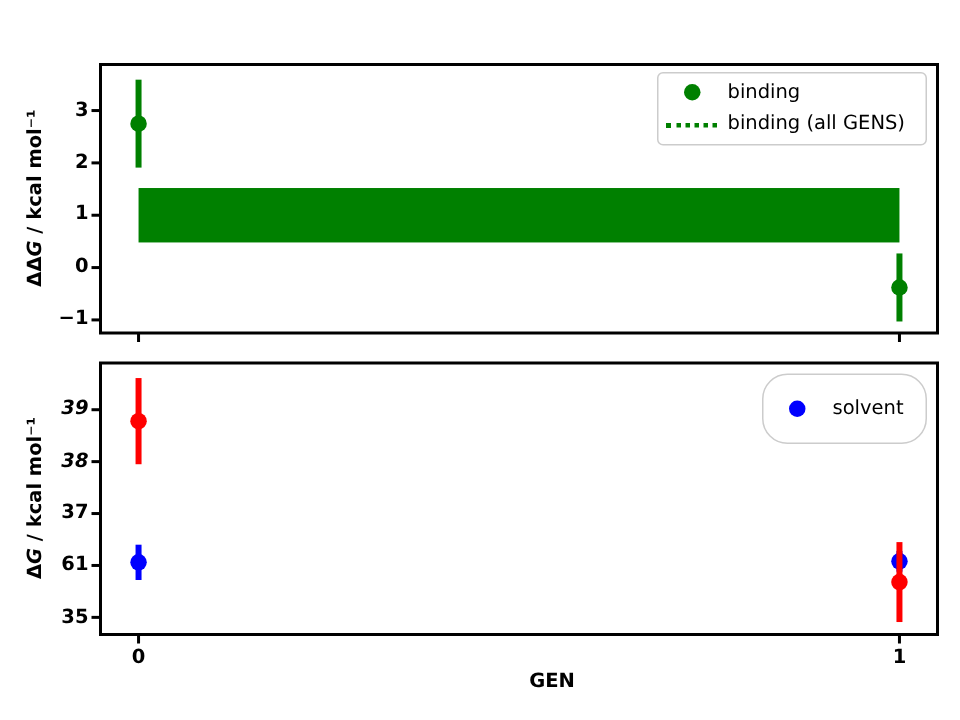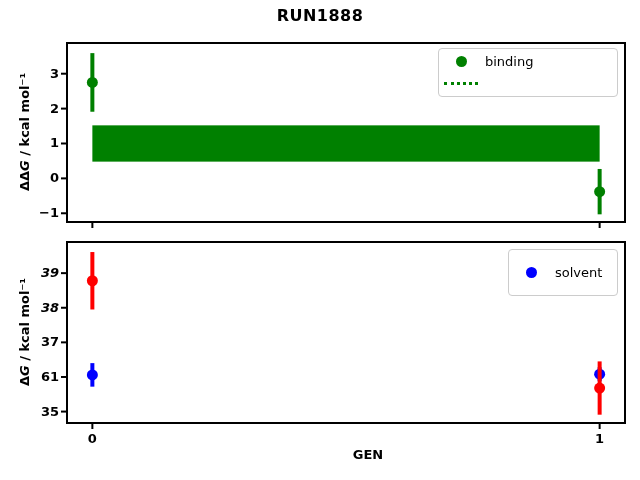--- a/index.html
+++ b/index.html
@@ -24,21 +24,21 @@
     border:1px solid #cccccc;border-radius:4px;
     display:flex;flex-direction:column;justify-content:space-evenly;
     font-size:13px;line-height:16px;box-sizing:border-box;padding:2px 6px 2px 2px;text-align:right;
   }
   .legend-row{display:flex;align-items:center;height:22px;}
   .legend-icon-wrap{width:40px;display:flex;justify-content:center;align-items:center;flex:none;}
   .legend-label{margin-left:4px;white-space:nowrap;}
   .dot{width:11px;height:11px;border-radius:50%;}
   .dotline{width:34px;height:0;border-top:3px dotted #008000;}
   #legend-top{left:438px;top:48px;width:180px;height:49px;}
-  #legend-bottom{left:508px;top:249px;width:110px;height:47px;}
+  #legend-bottom{left:508px;top:249px;width:110px;height:47px;border-radius:17px;}
 </style>
 </head>
 <body>
 
 <div id="figure">
   <svg id="plot-svg" width="640" height="480">
       <line x1="92.36363636363636" x2="92.36363636363636" y1="111.73879142300194" y2="53.11890838206628" stroke="#008000" stroke-width="4"></line>
       <circle cx="92.36363636363636" cy="82.42884990253411" r="5.5" fill="#008000"></circle>
       <line x1="599.6363636363636" x2="599.6363636363636" y1="214.32358674463939" y2="168.96296296296296" stroke="#008000" stroke-width="4"></line>
       <circle cx="599.6363636363636" cy="191.64327485380116" r="5.5" fill="#008000"></circle>
@@ -62,39 +62,39 @@
       <rect x="67" y="242" width="558" height="181" fill="none" stroke="#000" stroke-width="2"></rect>
       <line x1="61" x2="67" y1="411.57934990439776" y2="411.57934990439776" stroke="#000" stroke-width="2"></line>
       <line x1="61" x2="67" y1="376.9713193116635" y2="376.9713193116635" stroke="#000" stroke-width="2"></line>
       <line x1="61" x2="67" y1="342.36328871892925" y2="342.36328871892925" stroke="#000" stroke-width="2"></line>
       <line x1="61" x2="67" y1="307.75525812619503" y2="307.75525812619503" stroke="#000" stroke-width="2"></line>
       <line x1="61" x2="67" y1="273.14722753346075" y2="273.14722753346075" stroke="#000" stroke-width="2"></line>
       <line x1="92.36363636363636" x2="92.36363636363636" y1="423" y2="429" stroke="#000" stroke-width="2"></line>
       <line x1="599.6363636363636" x2="599.6363636363636" y1="423" y2="429" stroke="#000" stroke-width="2"></line>
     </svg>
 
-  <div class="fig-title">RUN1888</div>
 
   <div class="axis-label ylabel" style="left:24px;top:132px;"><span>ΔΔ</span><span class="math-var">G</span><span> / kcal mol⁻¹</span></div>
 
   <div class="axis-label ylabel" style="left:24px;top:332px;"><span>Δ</span><span class="math-var">G</span><span> / kcal mol⁻¹</span></div>
 
   <div class="axis-label xlabel">GEN</div>
 
   <div class="legend" id="legend-top">
     <div class="legend-row">
       <span class="legend-icon-wrap">
           <span class="dot" style="background: rgb(0, 128, 0);"></span>
         </span>
       <span class="legend-label">binding</span>
     </div>
     <div class="legend-row">
       <span class="legend-icon-wrap">
           <span class="dotline" style="border-color: rgb(0, 128, 0);"></span>
         </span>
+      <span class="legend-label">binding (all GENS)</span>
     </div>
   </div>
 
   <div class="legend" id="legend-bottom">
     <div class="legend-row">
       <span class="legend-icon-wrap">
           <span class="dot" style="background: rgb(0, 0, 255);"></span>
         </span>
       <span class="legend-label">solvent</span>
     </div>

